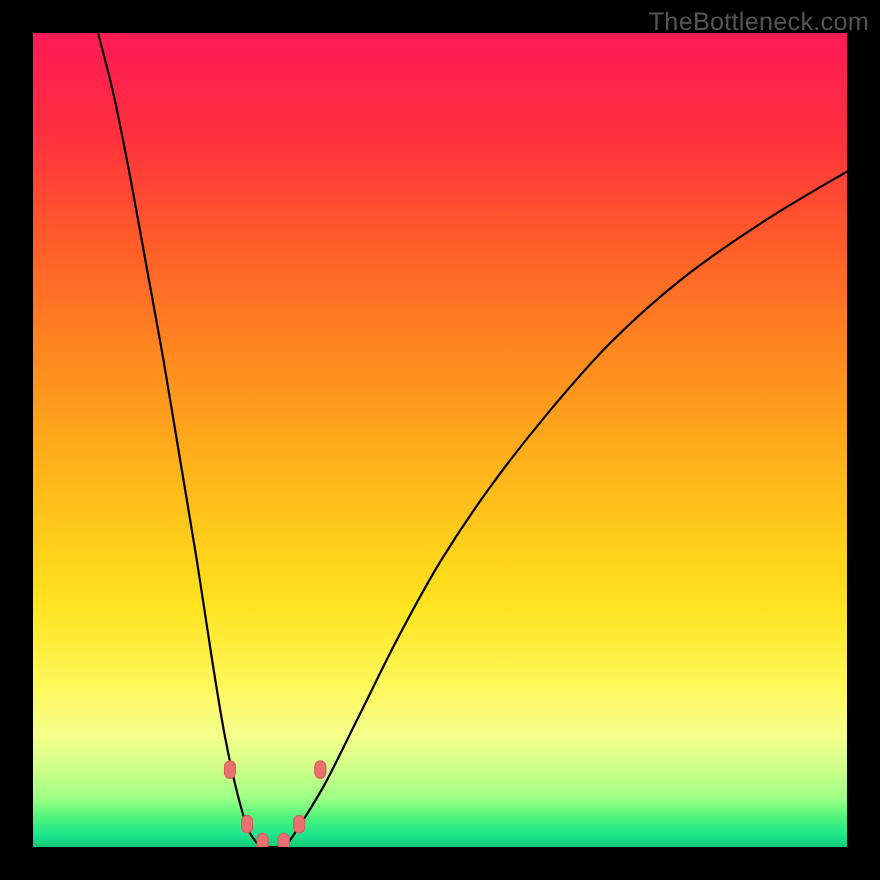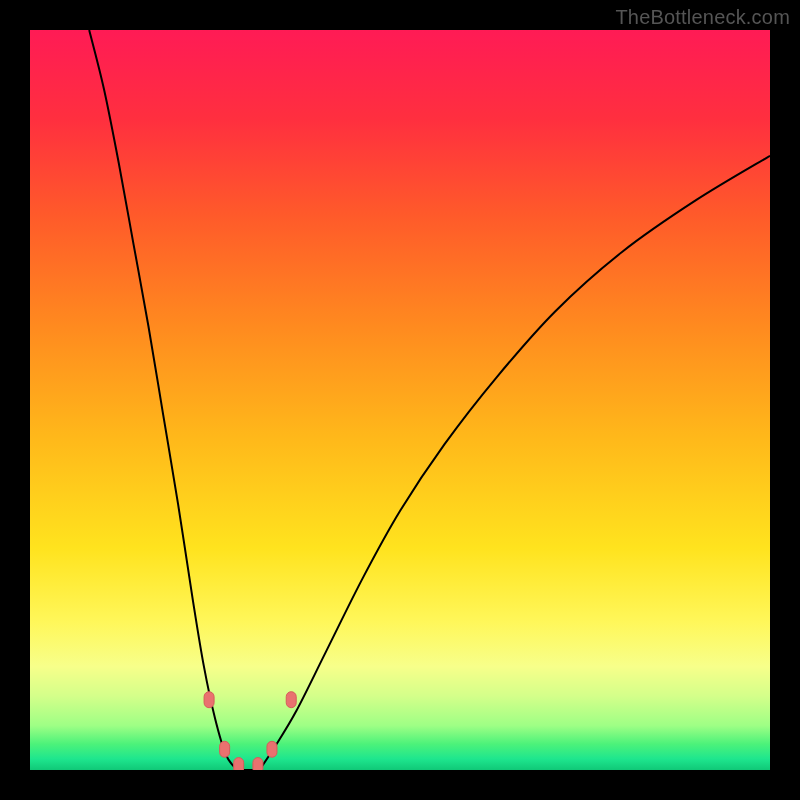--- a/index.html
+++ b/index.html
@@ -23,21 +23,21 @@
     left: 0;
     top: 0;
     width: 740px;
     height: 740px;
   }
   .watermark {
     position: absolute;
     top: 6px;
     right: 10px;
     color: #555555;
-    font-size: 20px;
+    font-size: 23px;
     letter-spacing: 0.2px;
     text-align: right;
   }
   svg.curve {
     position: absolute;
     left: 0;
     top: 0;
   }
 </style>
 </head>

